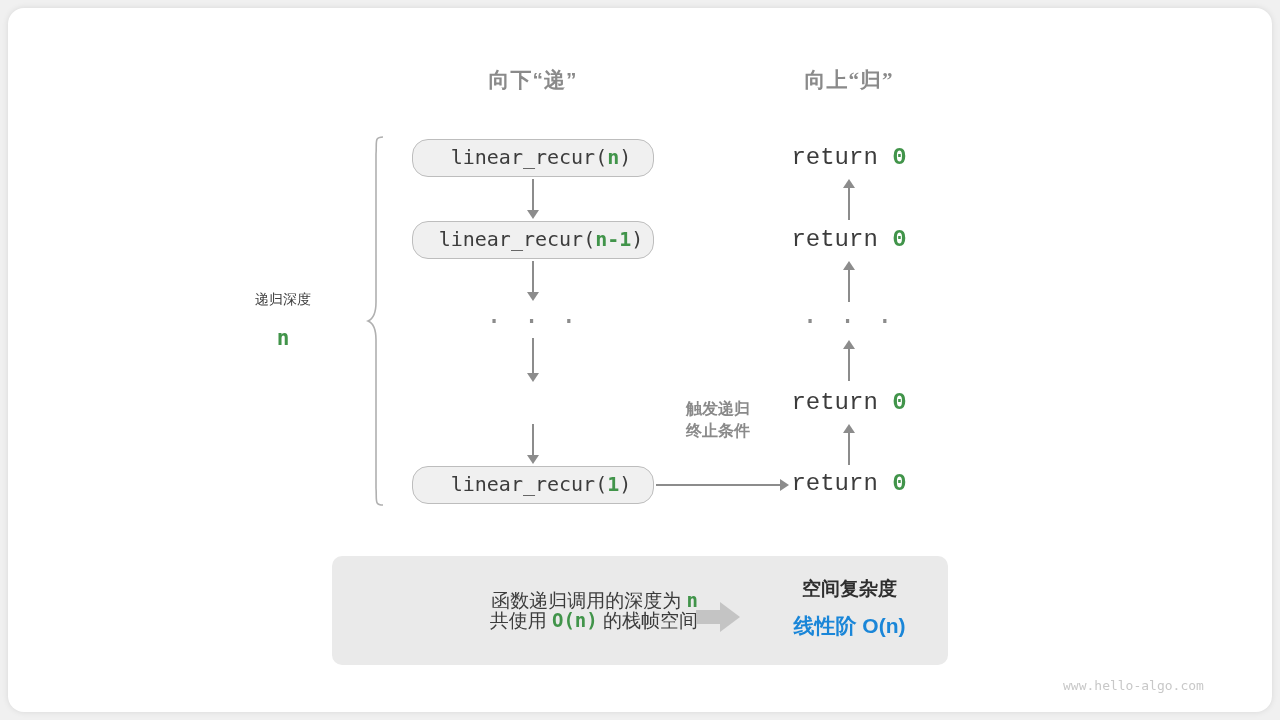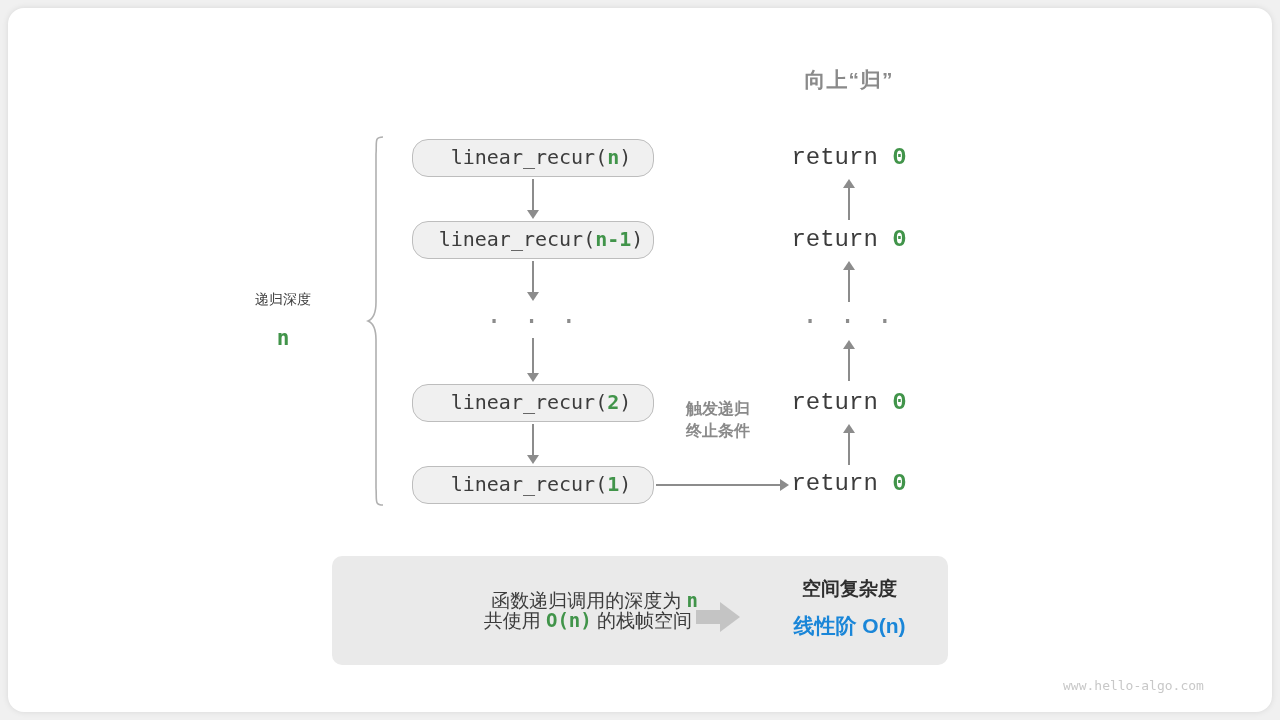--- a/index.html
+++ b/index.html
@@ -152,21 +152,22 @@
     font-size: 13px;
     color: #c8c8c8;
     white-space: nowrap;
   }
 </style>
 </head>
 <body>
 
 <div id="card">
 
-  <div class="abs col-head" style="left:711px; top:58px; width:260px;">向上“归”</div>
+  <div class="abs col-head" style="left:395px; top:58px; width:260px;">向下“递”</div>
+  <div class="abs col-head" style="left:711px; top:58px; width:260px;font-family:Liberation Serif, serif;">向上“归”</div>
 
   <svg class="abs" style="left:358px; top:126px;" width="22" height="374">
     <path d="M 17 3 C 8 3 11 8 10 20 L 10 168 C 10 180 7 185 2 187 C 7 189 10 194 10 206 L 10 354 C 11 366 8 371 17 371" fill="none" stroke="#b0b0b0" stroke-width="1.6"></path>
   </svg>
 
   <div class="abs depth-label" style="left:190px; top:283px; width:170px;">递归深度</div>
   <div class="abs depth-val" style="left:190px; top:318px; width:170px;">n</div>
 
   <div class="abs call-box" style="left:404px; top:131px; width:242px;">
     <span>linear_recur(</span><span class="arg">n</span><span>)</span>
@@ -180,23 +181,20 @@
   </div>
 
   <div class="abs vline" style="left:524px; top:253px; height:33px;"></div>
   <div class="abs arrow-down" style="left:519px; top:284px;"></div>
 
   <div class="abs dots" style="left:444px; top:300px; width:162px;">· · ·</div>
 
   <div class="abs vline" style="left:524px; top:330px; height:37px;"></div>
   <div class="abs arrow-down" style="left:519px; top:365px;"></div>
 
-  <div class="abs call-box" style="left:404px; top:376px; width:242px;">
-    <span>linear_recur(</span><span class="arg">2</span><span>)</span>
-  </div>
 
   <div class="abs vline" style="left:524px; top:416px; height:33px;"></div>
   <div class="abs arrow-down" style="left:519px; top:447px;"></div>
 
   <div class="abs call-box" style="left:404px; top:458px; width:242px;">
     <span>linear_recur(</span><span class="arg">1</span><span>)</span>
   </div>
 
   <div class="abs hline" style="left:648px; top:476px; width:126px;"></div>
   <div class="abs arrow-right" style="left:772px; top:471px;"></div>
@@ -236,21 +234,21 @@
     <span>return</span>&nbsp;<span class="val">0</span>
   </div>
 
   <div id="summary-box" class="abs" style="left:324px; top:548px; width:616px; height:109px;">
 
     <div class="abs sum-line" style="left:26px; top:27px; width:340px;">
       <span>函数递归调用的深度为</span>
       <span class="g">n</span>
     </div>
 
-    <div class="abs sum-line" style="left:20px; top:47px; width:340px;">
+    <div class="abs sum-line" style="left:26px; top:47px; width:340px;">
       <span>共使用</span>
       <span class="g">O(n)</span>
       <span>的栈帧空间</span>
     </div>
 
     <svg class="abs" style="left:362px; top:44px;" width="50" height="34">
       <path d="M 2 10 L 26 10 L 26 2 L 46 17 L 26 32 L 26 24 L 2 24 Z" fill="#c4c4c4"></path>
     </svg>
 
     <div class="abs sum-title" style="left:430px; top:20px; width:175px;">空间复杂度</div>

